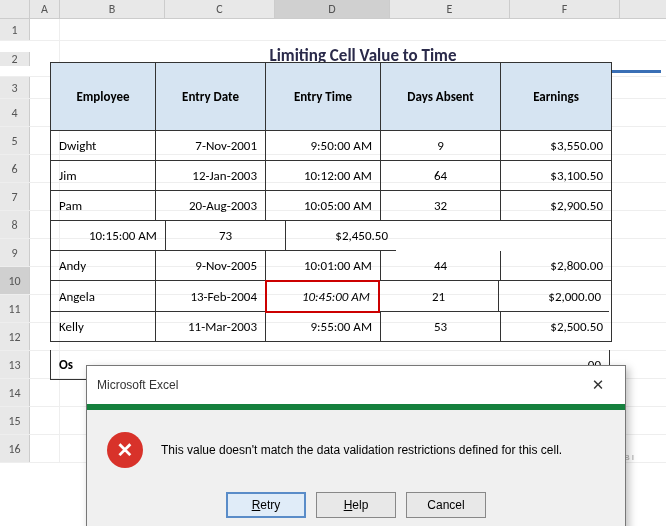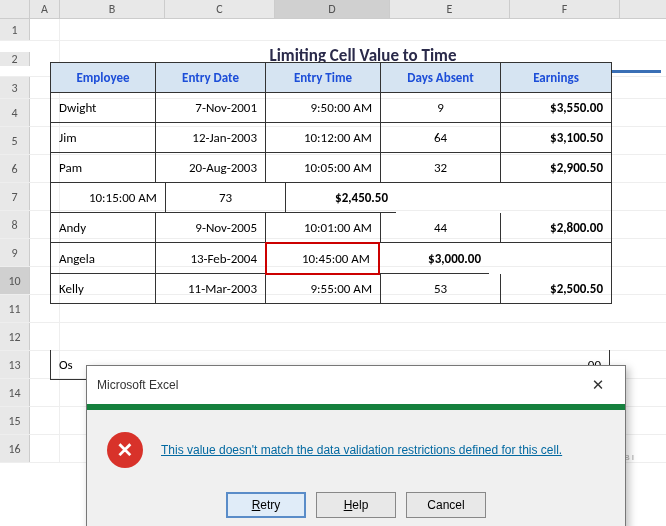--- a/index.html
+++ b/index.html
@@ -29,46 +29,46 @@
     .rn { height: 28px; }
     .title { font-size: 17px; font-weight: bold; color: #2a2a4a; text-align: center; border-bottom: 3px solid #3a6fb5; padding-bottom: 4px; margin: 16px 5px; }
     .title-row { display: flex; align-items: center; }
     .title-merge { flex: 1; }
     
     .data-table { position: absolute; left: 50px; top: 62px; border: 1px solid #333; }
     .dt-row { display: flex; }
     .dt-row > div { border-right: 1px solid #333; border-bottom: 1px solid #333; padding: 7px 8px; display: flex; align-items: center; }
     .dt-row > div:last-child { border-right: none; }
     .dt-row:last-child > div { border-bottom: none; }
-    .dt-head > div { background: #d6e4f2; font-weight: bold; justify-content: center; color: #1d4ed8; padding: 7px 8px; }
+    .dt-head > div { background: #d6e4f2; font-weight: bold; justify-content: center; color: #000000; padding: 26px 8px; }
     
     .dt-b { width: 105px; justify-content: flex-start; }
     .dt-c { width: 110px; justify-content: flex-end; }
     .dt-d { width: 115px; justify-content: flex-end; }
     .dt-e { width: 120px; justify-content: center; }
-    .dt-f { width: 110px; justify-content: flex-end; font-weight: bold; }
-    
-    .selected-cell { border: 2px solid #c00 !important; margin: -1px; position: relative; z-index: 2; }
+    .dt-f { width: 110px; justify-content: flex-end; }
+    
+    .selected-cell { border: 2px solid #c00 !important; margin: -1px; position: relative; z-index: 2; font-style: italic; }
     
     .dialog { position: absolute; left: 86px; top: 365px; width: 540px; background: #f0f0f0; border: 1px solid #777; box-shadow: 3px 3px 8px rgba(0,0,0,0.25); font-family: 'Segoe UI', Tahoma, sans-serif; font-size: 12px; z-index: 10; }
     .dialog-title { display: flex; justify-content: space-between; align-items: center; padding: 8px 10px; background: #fff; border-bottom: 6px solid #15803d; }
     .dialog-title-text { color: #333; }
     .close-btn { width: 34px; height: 22px; display: flex; align-items: center; justify-content: center; cursor: pointer; font-size: 15px; color: #333; }
     .dialog-body { display: flex; align-items: center; padding: 22px 20px 14px 20px; gap: 18px; }
     .err-icon { width: 36px; height: 36px; border-radius: 50%; background: #d8322a; display: flex; align-items: center; justify-content: center; color: #fff; font-size: 20px; font-weight: bold; flex-shrink: 0; }
-    .dialog-msg { color: #0369a1; text-decoration: underline; }
+    .dialog-msg { color: #000000; }
     .dialog-buttons { display: flex; justify-content: center; gap: 10px; padding: 10px 0 18px 0; }
     .dlg-btn { min-width: 80px; padding: 4px 14px; background: #e8e8e8; border: 1px solid #888; cursor: pointer; font-size: 12px; font-family: inherit; }
     .dlg-btn.focus { border: 2px solid #5a8cc8; background: #e0ecf8; }
     
     .watermark { position: absolute; right: 30px; bottom: 64px; font-size: 13px; color: #bbb; font-weight: bold; z-index: 5; font-family: Arial; letter-spacing: 0.5px; }
     .watermark-sub { font-size: 8px; letter-spacing: 2px; display: block; }
     
     .partial-row { position: absolute; left: 50px; top: 350px; display: flex; }
-    .partial-row > div { border-left: 1px solid #333; border-bottom: 1px solid #333; padding: 7px 8px; display: flex; align-items: center; }
+    .partial-row > div { border-left: 1px solid #333; border-bottom: 1px solid #333; padding: 7px 8px; display: flex; align-items: center; font-weight: bold; }
     .partial-right { position: absolute; right: 56px; top: 350px; border-right: 1px solid #333; border-bottom: 1px solid #333; padding: 7px 8px; width: 50px; text-align: right; }
   </style>
 </head>
 <body>
 
 <div class="spreadsheet">
   <div class="col-headers">
     <div class="row-header"></div>
     <div class="col-header col-a">A</div>
     <div class="col-header col-b">B</div>
@@ -189,21 +189,22 @@
         <div class="dt-b">Andy</div>
         <div class="dt-c">9-Nov-2005</div>
         <div class="dt-d">10:01:00 AM</div>
         <div class="dt-e">44</div>
         <div class="dt-f">$2,800.00</div>
       </div>
       <div class="dt-row">
         <div class="dt-b">Angela</div>
         <div class="dt-c">13-Feb-2004</div>
         <div class="dt-d selected-cell">10:45:00 AM</div>
-        <div class="dt-f">$3,000.00</div>
+        <div class="dt-e">21</div>
+        <div class="dt-f">$2,000.00</div>
       </div>
       <div class="dt-row">
         <div class="dt-b">Kelly</div>
         <div class="dt-c">11-Mar-2003</div>
         <div class="dt-d">9:55:00 AM</div>
         <div class="dt-e">53</div>
         <div class="dt-f">$2,500.50</div>
       </div>
     </div>
 </div>

